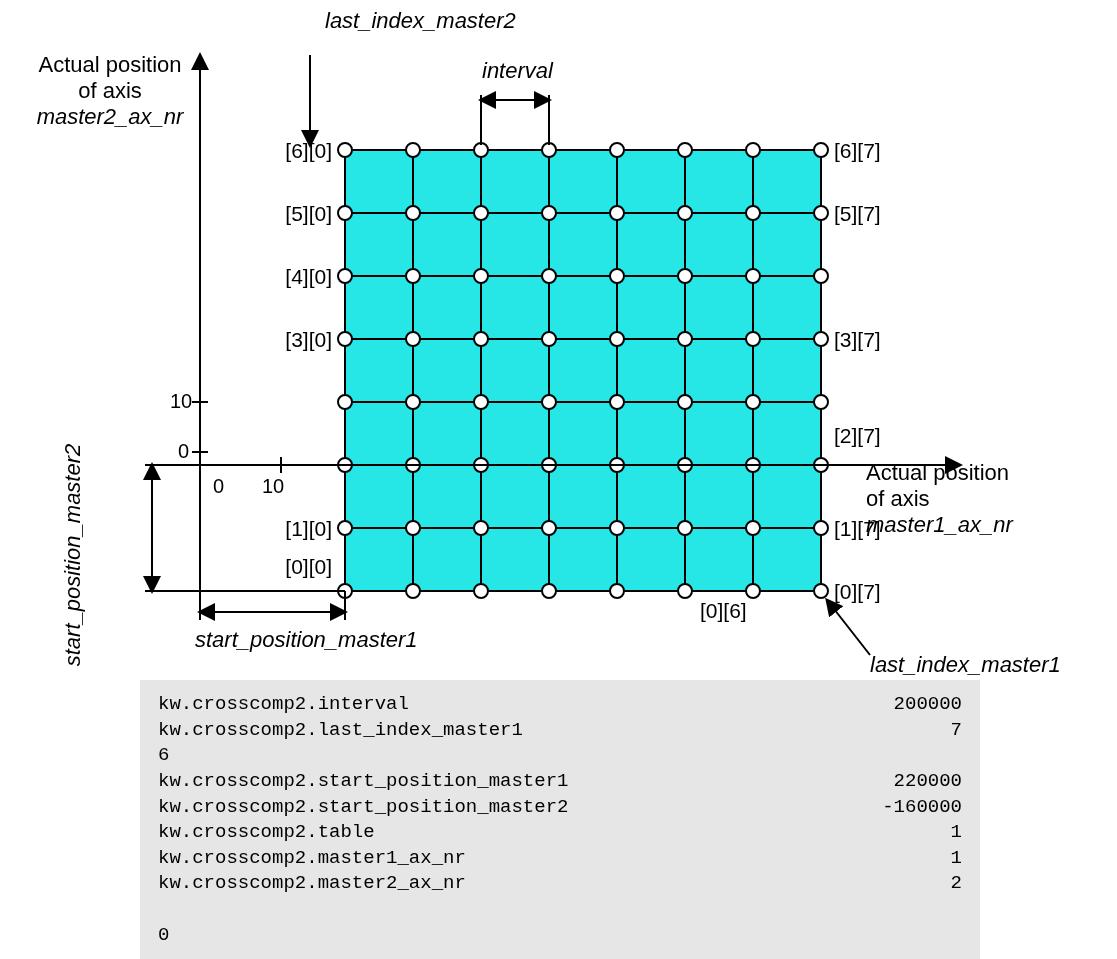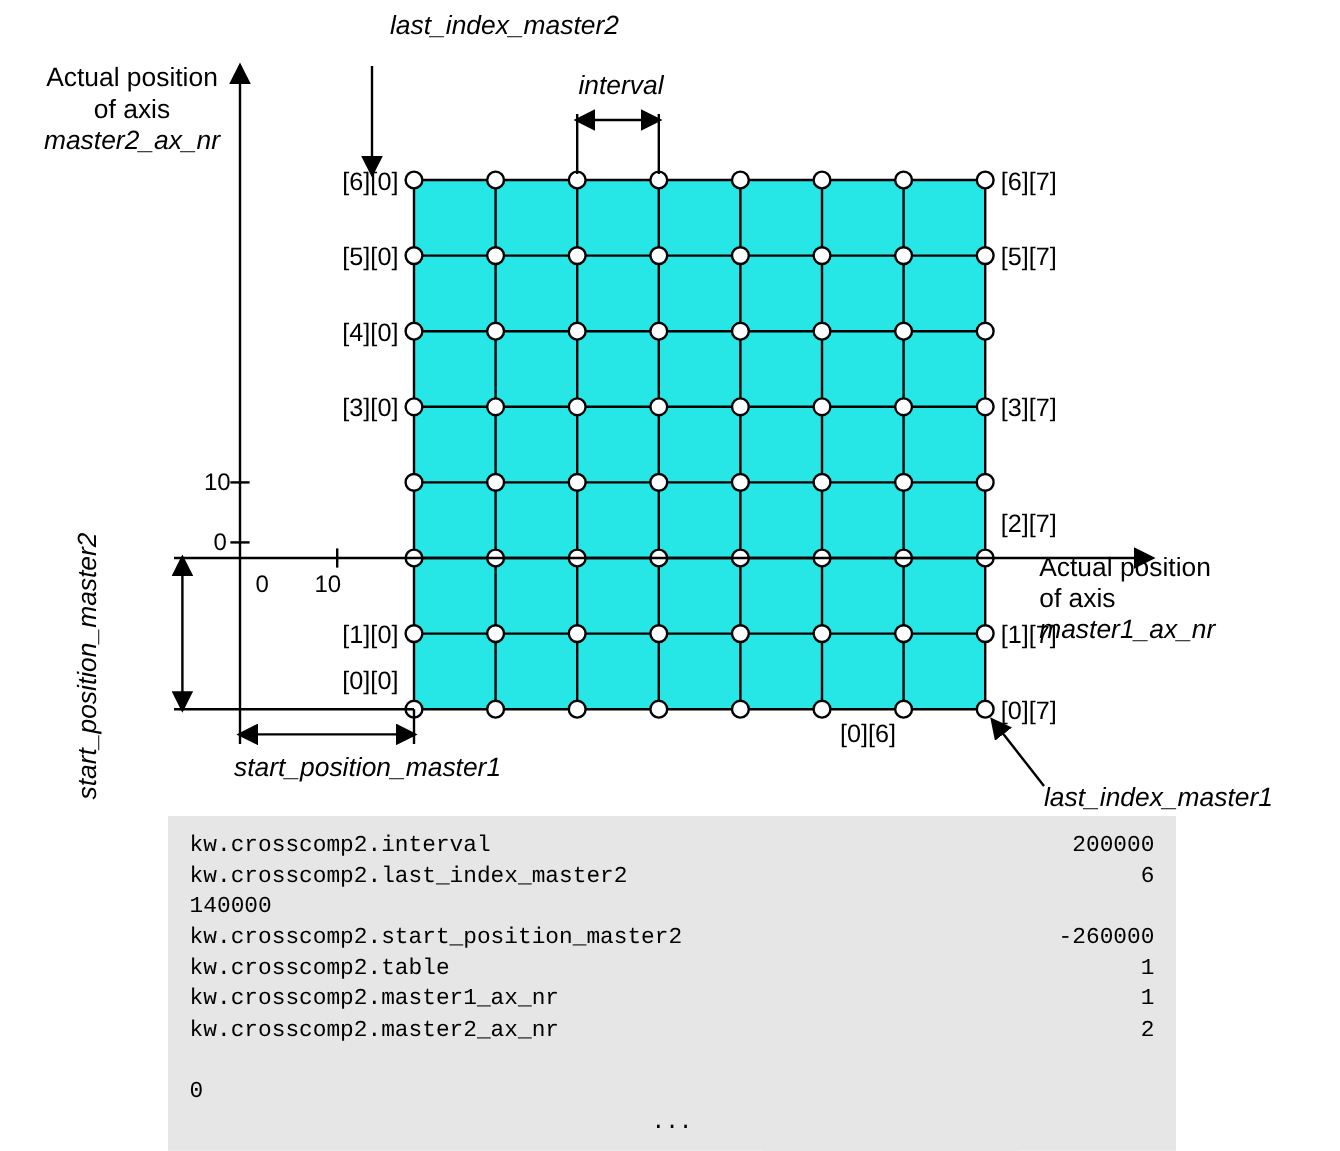--- a/index.html
+++ b/index.html
@@ -212,23 +212,24 @@
     <text x="834" y="536">[1][7]</text>
     <text x="834" y="599">[0][7]</text>
   </g>
 
   <text x="700" y="618" font-size="21" fill="#000">[0][6]</text>
 
 </svg>
 
 <div class="code-block">
   <div class="code-row"><span>kw.crosscomp2.interval</span><span>200000</span></div>
-  <div class="code-row"><span>kw.crosscomp2.last_index_master2</span><span>6</span></div>
-  <div class="code-row"><span>140000</span></div>
-  <div class="code-row"><span>kw.crosscomp2.start_position_master2</span><span>-260000</span></div>
+  <div class="code-row"><span>kw.crosscomp2.last_index_master1</span><span>7</span></div>
+  <div class="code-row"><span>6</span></div>
+  <div class="code-row"><span>kw.crosscomp2.start_position_master1</span><span>220000</span></div>
+  <div class="code-row"><span>kw.crosscomp2.start_position_master2</span><span>-160000</span></div>
   <div class="code-row"><span>kw.crosscomp2.table</span><span>1</span></div>
   <div class="code-row"><span>kw.crosscomp2.master1_ax_nr</span><span>1</span></div>
   <div class="code-row"><span>kw.crosscomp2.master2_ax_nr</span><span>2</span></div>
   <div class="code-row"><span> </span></div>
   <div class="code-row"><span>0</span></div>
   <div class="code-row center"><span>...</span></div>
 
 </div>
 
 </div>

